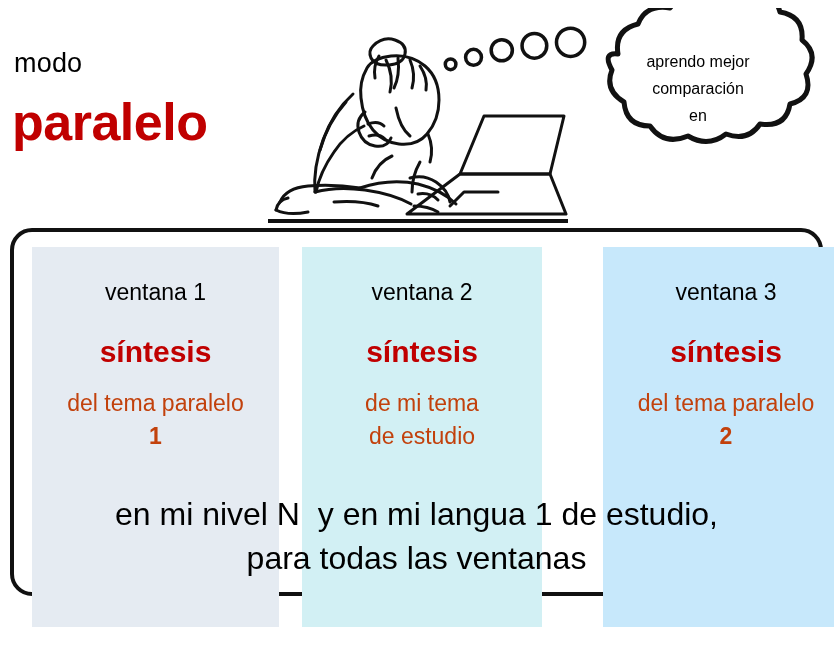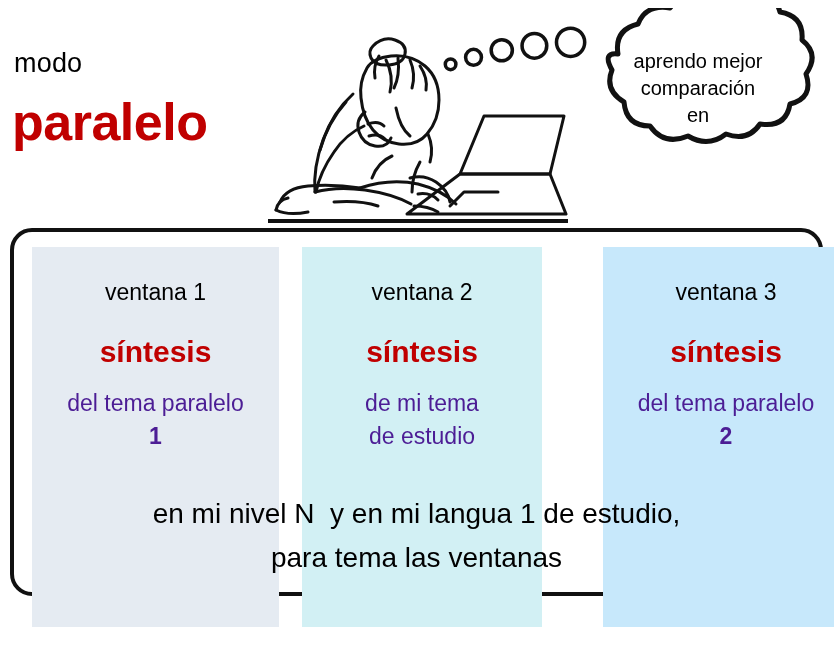--- a/index.html
+++ b/index.html
@@ -66,21 +66,21 @@
     width: 262px;
     height: 160px;
   }
   #thought-bubble svg { display: block; position: absolute; left: 0; top: 0; }
   #bubble-text {
     position: absolute;
     left: 34px;
     top: 40px;
     width: 196px;
     text-align: center;
-    font-size: 20px;
+    font-size: 16px;
     line-height: 27px;
     color: #000000;
   }
   #bubble-text .bl { display: block; }
 
   
   #panel {
     position: absolute;
     left: 10px;
     top: 228px;
@@ -123,33 +123,33 @@
     font-size: 30px;
     font-weight: bold;
     color: #c00000;
   }
   .detail {
     position: absolute;
     left: 0; right: 0;
     top: 140px;
     font-size: 23px;
     line-height: 33px;
-    color: #4c1d95;
+    color: #c2410c;
   }
   .detail .dl { display: block; }
   .detail .dl.strong { font-weight: bold; }
 
   
   #footer-note {
     position: absolute;
     left: 10px;
     top: 492px;
     width: 813px;
     text-align: center;
-    font-size: 28px;
+    font-size: 32px;
     line-height: 44px;
     color: #000000;
     pointer-events: none;
   }
   #footer-note .fl { display: block; white-space: pre; }
 </style>
 </head>
 <body>
 
 <div id="header">
@@ -274,14 +274,14 @@
         <span class="dl">del tema paralelo</span>
         <span class="dl strong">2</span>
       </div>
     </div>
 
   </div>
 </div>
 
 <div id="footer-note">
   <span class="fl">en mi nivel N  y en mi langua 1 de estudio,</span>
-  <span class="fl">para tema las ventanas</span>
+  <span class="fl">para todas las ventanas</span>
 </div>
 
 </body></html>

